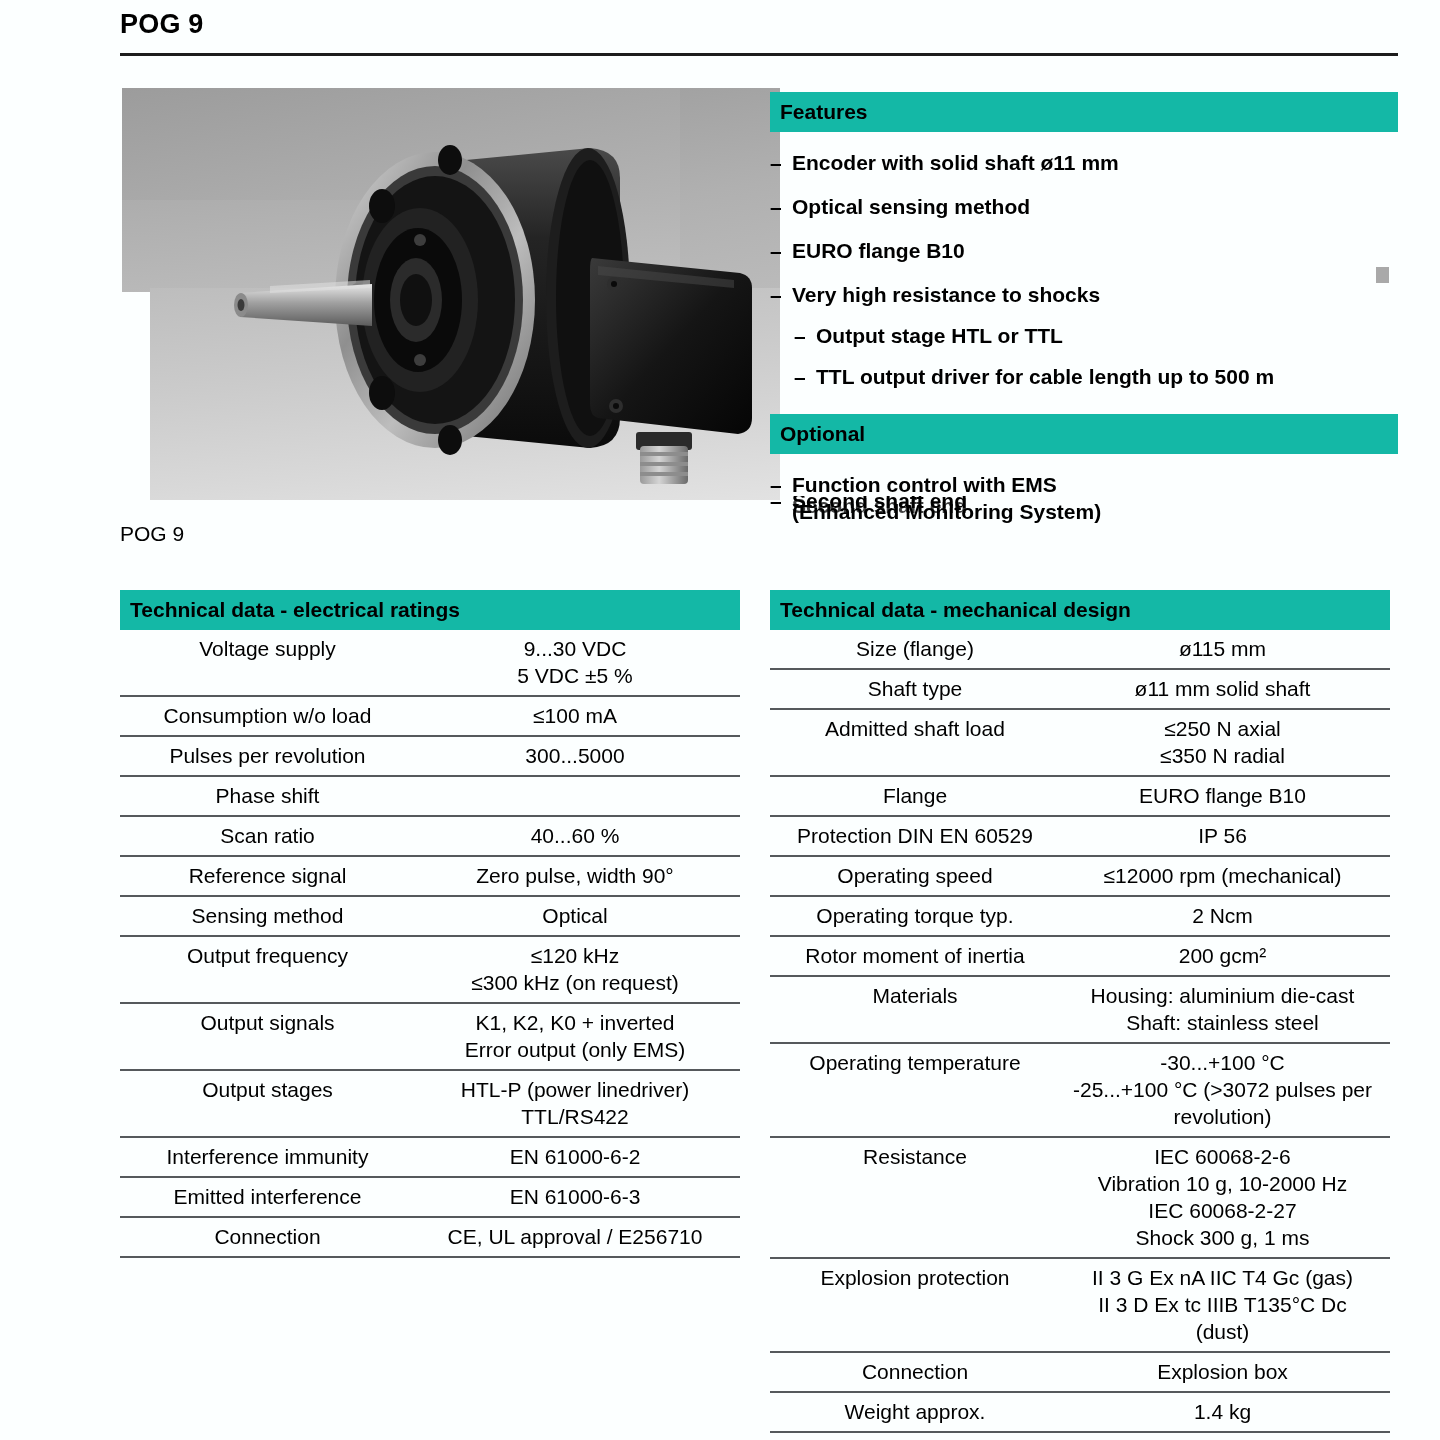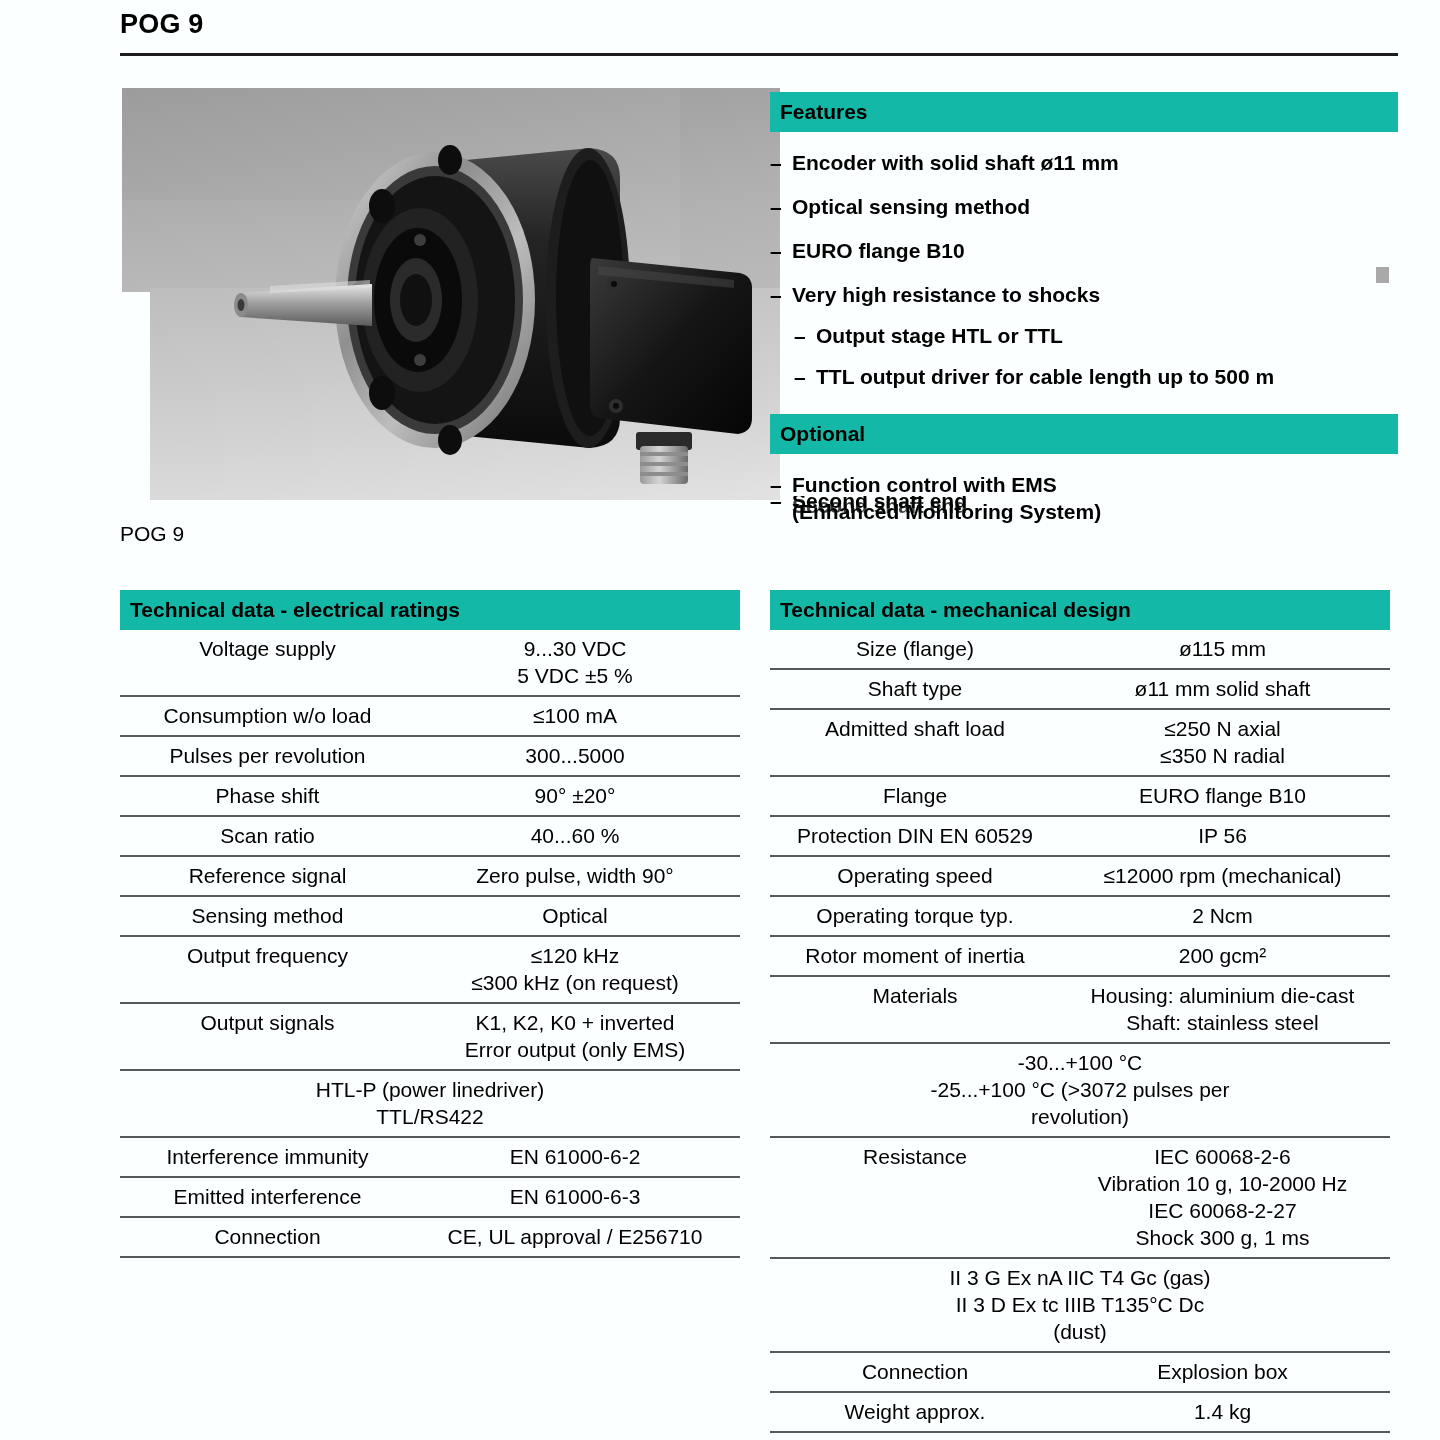--- a/index.html
+++ b/index.html
@@ -372,21 +372,20 @@
       <div class="spec-row">
         <div class="spec-label">Consumption w/o load</div>
         <div class="spec-value">≤100 mA</div>
       </div>
       <div class="spec-row">
         <div class="spec-label">Pulses per revolution</div>
         <div class="spec-value">300...5000</div>
       </div>
       <div class="spec-row">
         <div class="spec-label">Phase shift</div>
-        <div class="spec-value">90° ±20°</div>
       </div>
       <div class="spec-row">
         <div class="spec-label">Scan ratio</div>
         <div class="spec-value">40...60 %</div>
       </div>
       <div class="spec-row">
         <div class="spec-label">Reference signal</div>
         <div class="spec-value">Zero pulse, width 90°</div>
       </div>
       <div class="spec-row">
@@ -397,20 +396,21 @@
         <div class="spec-label">Output frequency</div>
         <div class="spec-value">≤120 kHz
 ≤300 kHz (on request)</div>
       </div>
       <div class="spec-row">
         <div class="spec-label">Output signals</div>
         <div class="spec-value">K1, K2, K0 + inverted
 Error output (only EMS)</div>
       </div>
       <div class="spec-row">
+        <div class="spec-label">Output stages</div>
         <div class="spec-value">HTL-P (power linedriver)
 TTL/RS422</div>
       </div>
       <div class="spec-row">
         <div class="spec-label">Interference immunity</div>
         <div class="spec-value">EN 61000-6-2</div>
       </div>
       <div class="spec-row">
         <div class="spec-label">Emitted interference</div>
         <div class="spec-value">EN 61000-6-3</div>
@@ -457,32 +457,34 @@
       <div class="spec-row">
         <div class="spec-label">Rotor moment of inertia</div>
         <div class="spec-value">200 gcm²</div>
       </div>
       <div class="spec-row">
         <div class="spec-label">Materials</div>
         <div class="spec-value">Housing: aluminium die-cast
 Shaft: stainless steel</div>
       </div>
       <div class="spec-row">
+        <div class="spec-label">Operating temperature</div>
         <div class="spec-value">-30...+100 °C
 -25...+100 °C (&gt;3072 pulses per
 revolution)</div>
       </div>
       <div class="spec-row">
         <div class="spec-label">Resistance</div>
         <div class="spec-value">IEC 60068-2-6
 Vibration 10 g, 10-2000 Hz
 IEC 60068-2-27
 Shock 300 g, 1 ms</div>
       </div>
       <div class="spec-row">
+        <div class="spec-label">Explosion protection</div>
         <div class="spec-value">II 3 G Ex nA IIC T4 Gc (gas)
 II 3 D Ex tc IIIB T135°C Dc
 (dust)</div>
       </div>
       <div class="spec-row">
         <div class="spec-label">Connection</div>
         <div class="spec-value">Explosion box</div>
       </div>
       <div class="spec-row">
         <div class="spec-label">Weight approx.</div>

